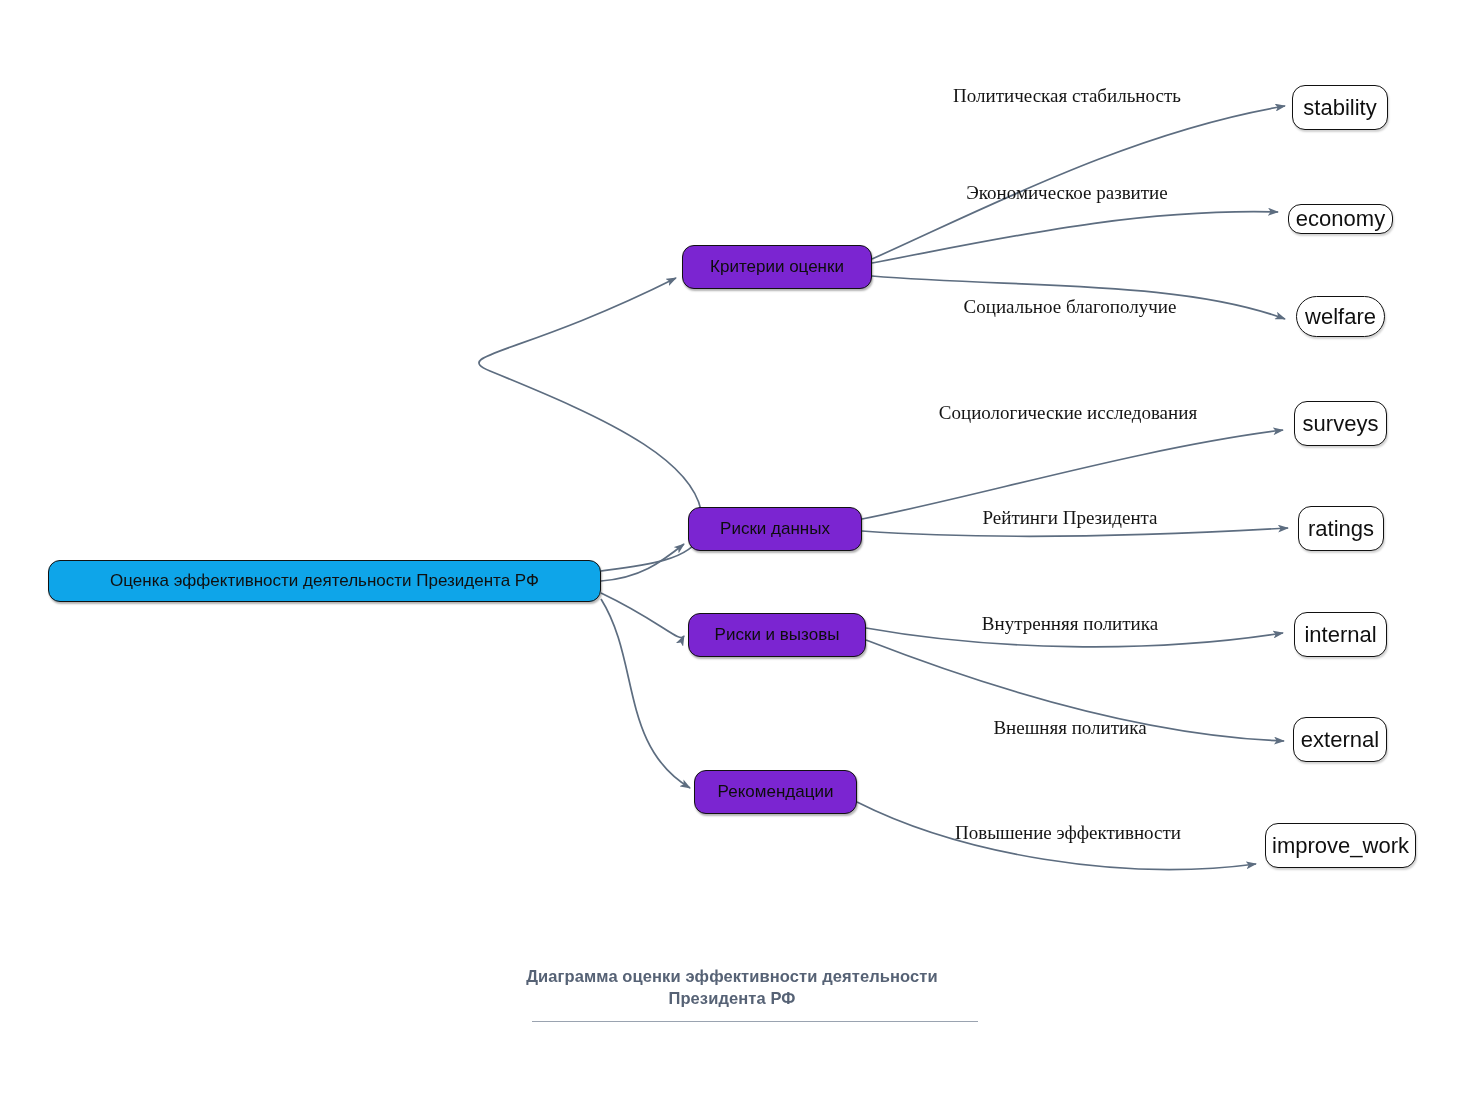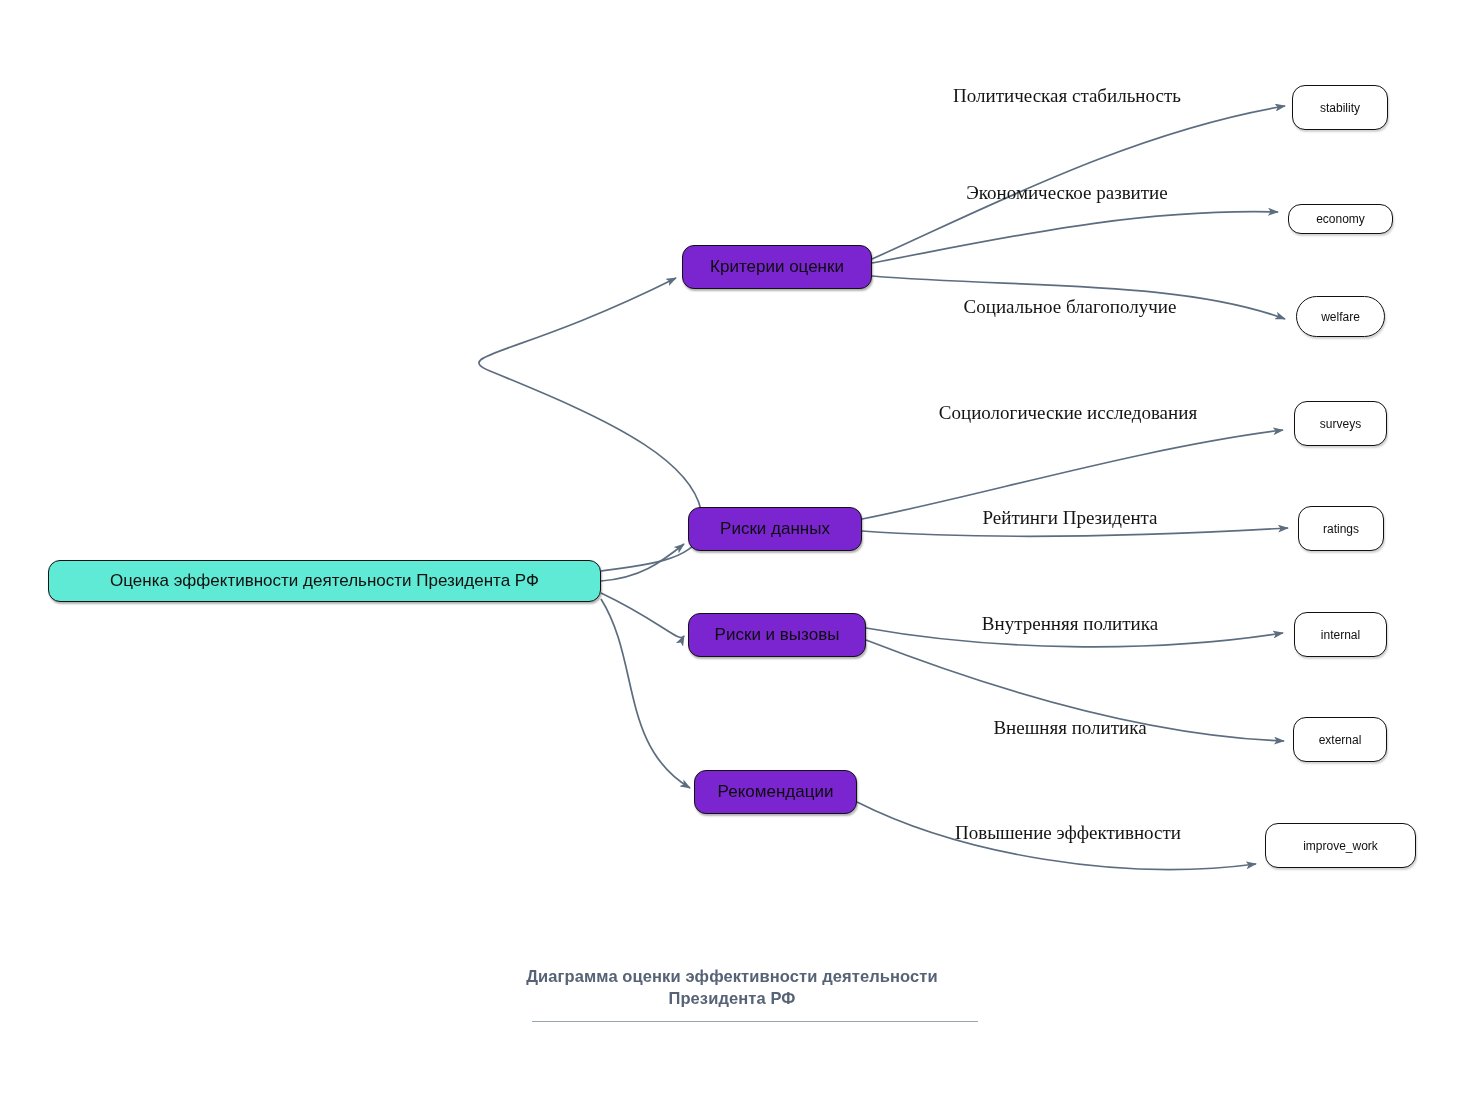--- a/index.html
+++ b/index.html
@@ -35,37 +35,37 @@
     position: absolute;
     box-sizing: border-box;
     display: flex;
     align-items: center;
     justify-content: center;
     border-radius: 13px;
     border: 1.6px solid #111111;
     white-space: nowrap;
   }
   .node-root {
-    background: #5eead4;
+    background: #0ea5e9;
     color: #101010;
     font-size: 17px;
     border-radius: 12px;
     box-shadow: 1px 2px 2px rgba(0,0,0,0.30);
   }
   .node-branch {
     background: #7b25d1;
     color: #0d0d0d;
     font-size: 17px;
     border-radius: 12px;
     box-shadow: 1px 2px 2px rgba(0,0,0,0.30);
   }
   .node-leaf {
     background: #ffffff;
     color: #101010;
-    font-size: 12px;
+    font-size: 22px;
     border-radius: 13px;
     box-shadow: 1px 2px 2px rgba(0,0,0,0.18);
   }
   .edge-label {
     position: absolute;
     font-family: "Liberation Serif", serif;
     font-size: 19px;
     color: #151515;
     white-space: nowrap;
     transform: translateX(-50%);

